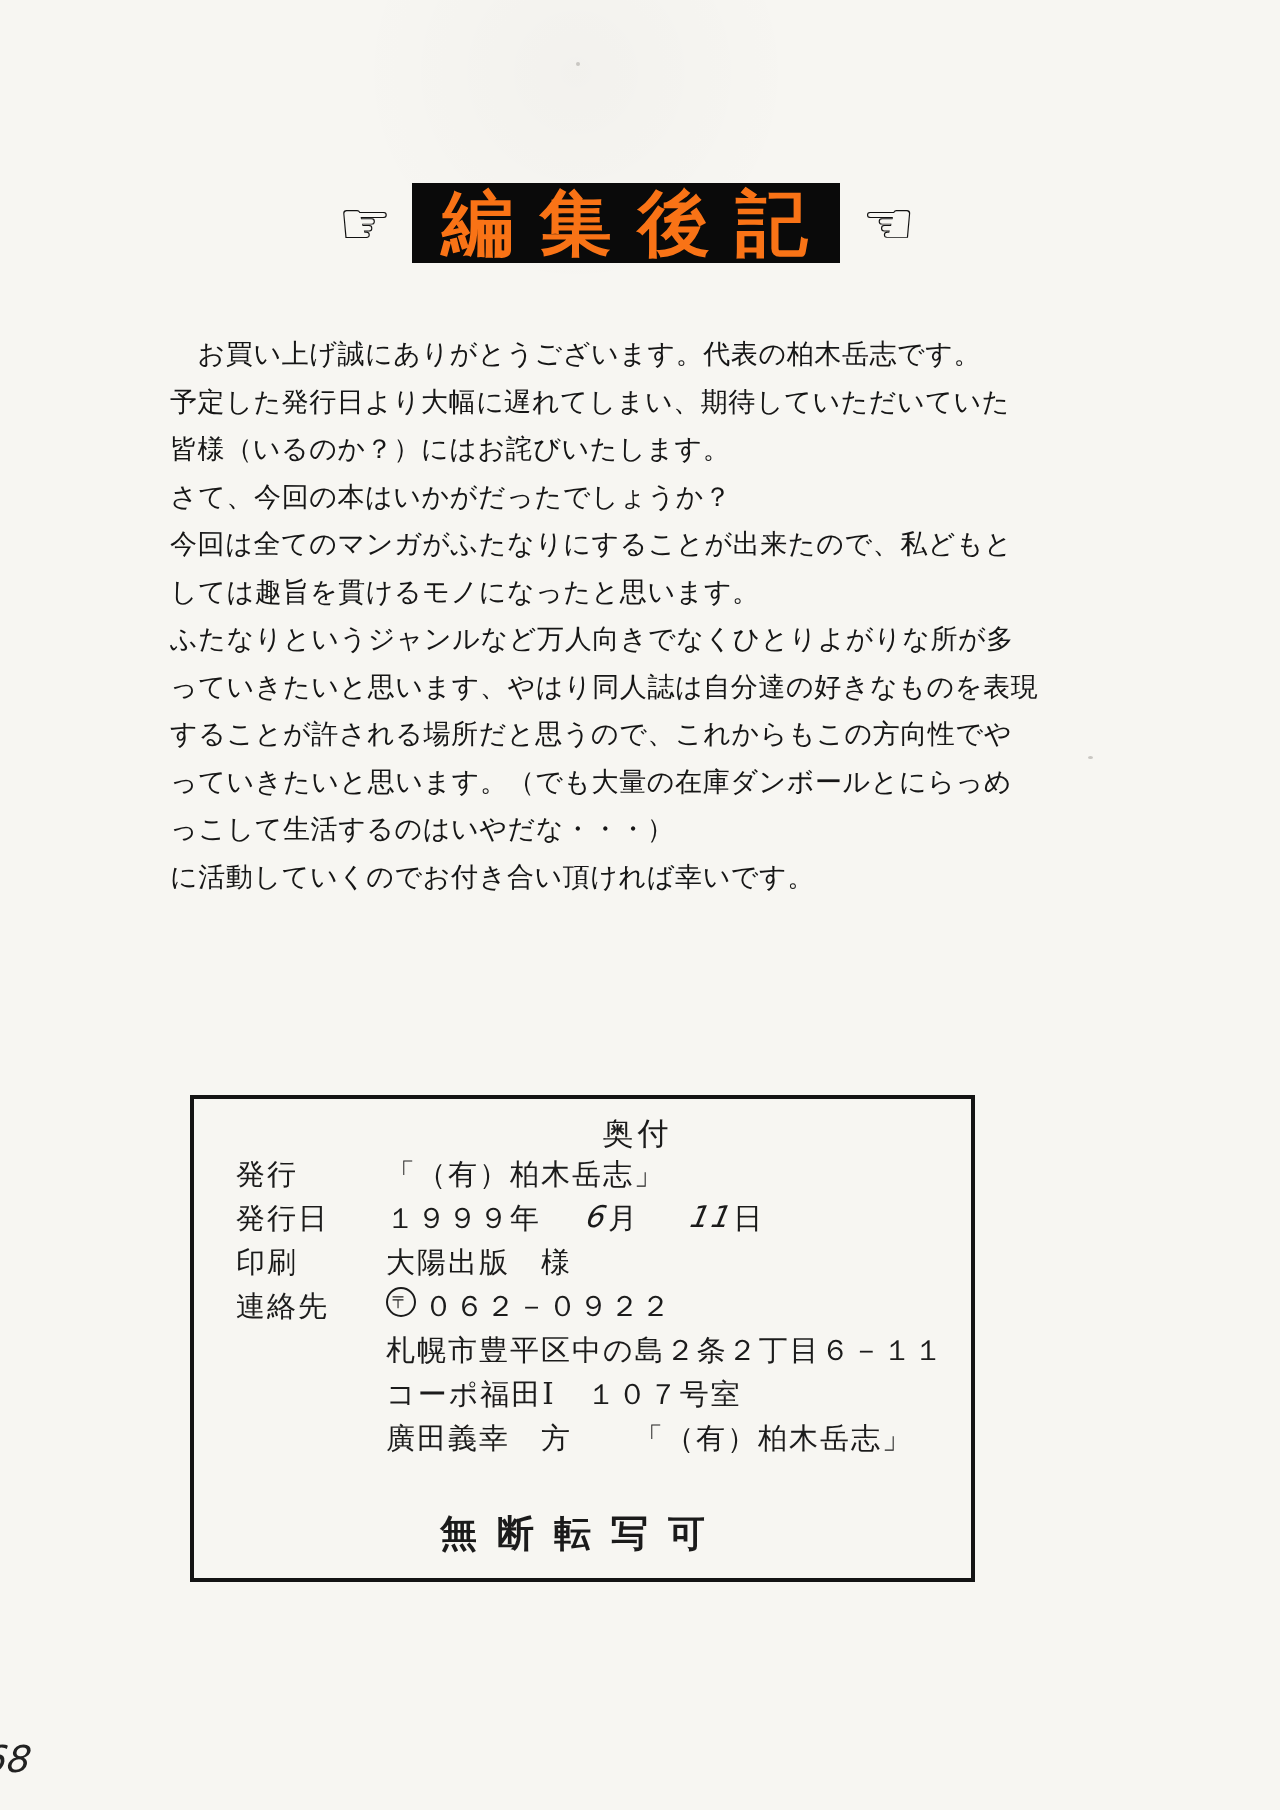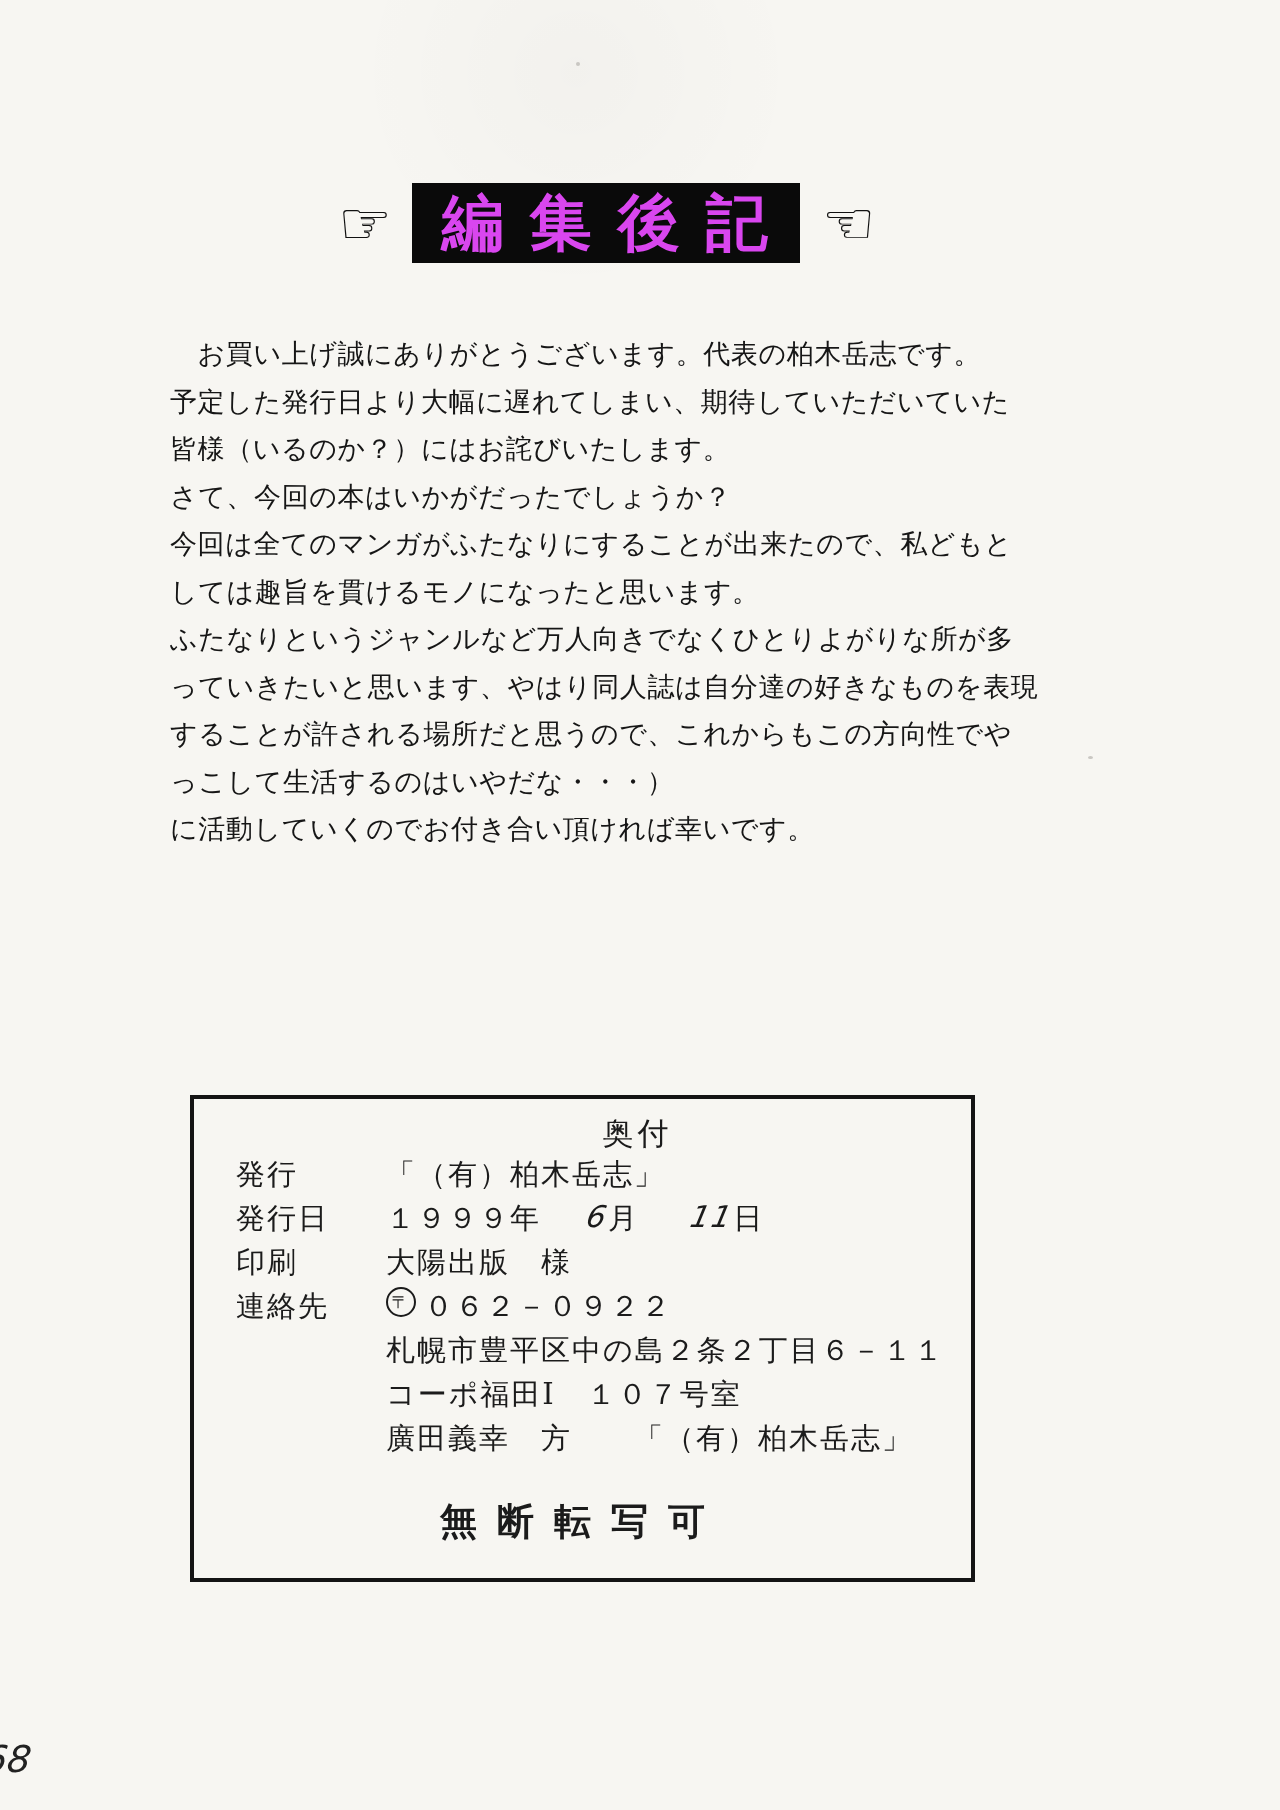--- a/index.html
+++ b/index.html
@@ -34,22 +34,22 @@
   .hand {
     font-family: "DejaVu Sans", "Liberation Sans", sans-serif;
     font-size: 60px;
     line-height: 60px;
     color: #111;
   }
   .hand.left  { margin-right: 20px; }
   .hand.right { margin-left: 22px; }
   .banner {
     background: #0a0a0a;
-    color: #d946ef;
-    font-size: 62px;
+    color: #f97316;
+    font-size: 72px;
     line-height: 62px;
     font-weight: bold;
     letter-spacing: 26px;
     padding: 9px 6px 9px 30px;
     white-space: nowrap;
     text-align: right;
   }
 
   
   .afterword {
@@ -114,21 +114,21 @@
   .handwrite {
     font-family: "DejaVu Sans", "Liberation Sans", sans-serif;
     font-style: italic;
     display: inline-block;
     transform: skewX(-12deg);
     font-size: 30px;
   }
   .date-gap-a { margin-left: 46px; }
   .date-gap-b { margin-left: 52px; }
   .c-notice {
-    margin-top: 34px;
+    margin-top: 46px;
     text-align: center;
     font-size: 37px;
     letter-spacing: 20px;
     font-weight: bold;
   }
 
   
   .page-number {
     position: absolute;
     left: -16px;
@@ -159,20 +159,21 @@
   <div class="afterword">
     <div class="line">　お買い上げ誠にありがとうございます。代表の柏木岳志です。</div>
     <div class="line">予定した発行日より大幅に遅れてしまい、期待していただいていた</div>
     <div class="line">皆様（いるのか？）にはお詫びいたします。</div>
     <div class="line">さて、今回の本はいかがだったでしょうか？</div>
     <div class="line">今回は全てのマンガがふたなりにすることが出来たので、私どもと</div>
     <div class="line">しては趣旨を貫けるモノになったと思います。</div>
     <div class="line">ふたなりというジャンルなど万人向きでなくひとりよがりな所が多</div>
     <div class="line">っていきたいと思います、やはり同人誌は自分達の好きなものを表現</div>
     <div class="line">することが許される場所だと思うので、これからもこの方向性でや</div>
+    <div class="line">っていきたいと思います。（でも大量の在庫ダンボールとにらっめ</div>
     <div class="line">っこして生活するのはいやだな・・・）</div>
     <div class="line">に活動していくのでお付き合い頂ければ幸いです。</div>
   </div>
 
   <div class="colophon">
     <div class="c-title">奥付</div>
 
     <div class="c-row">
       <span class="c-label">発行</span>
       <span>「（有）柏木岳志」</span>

